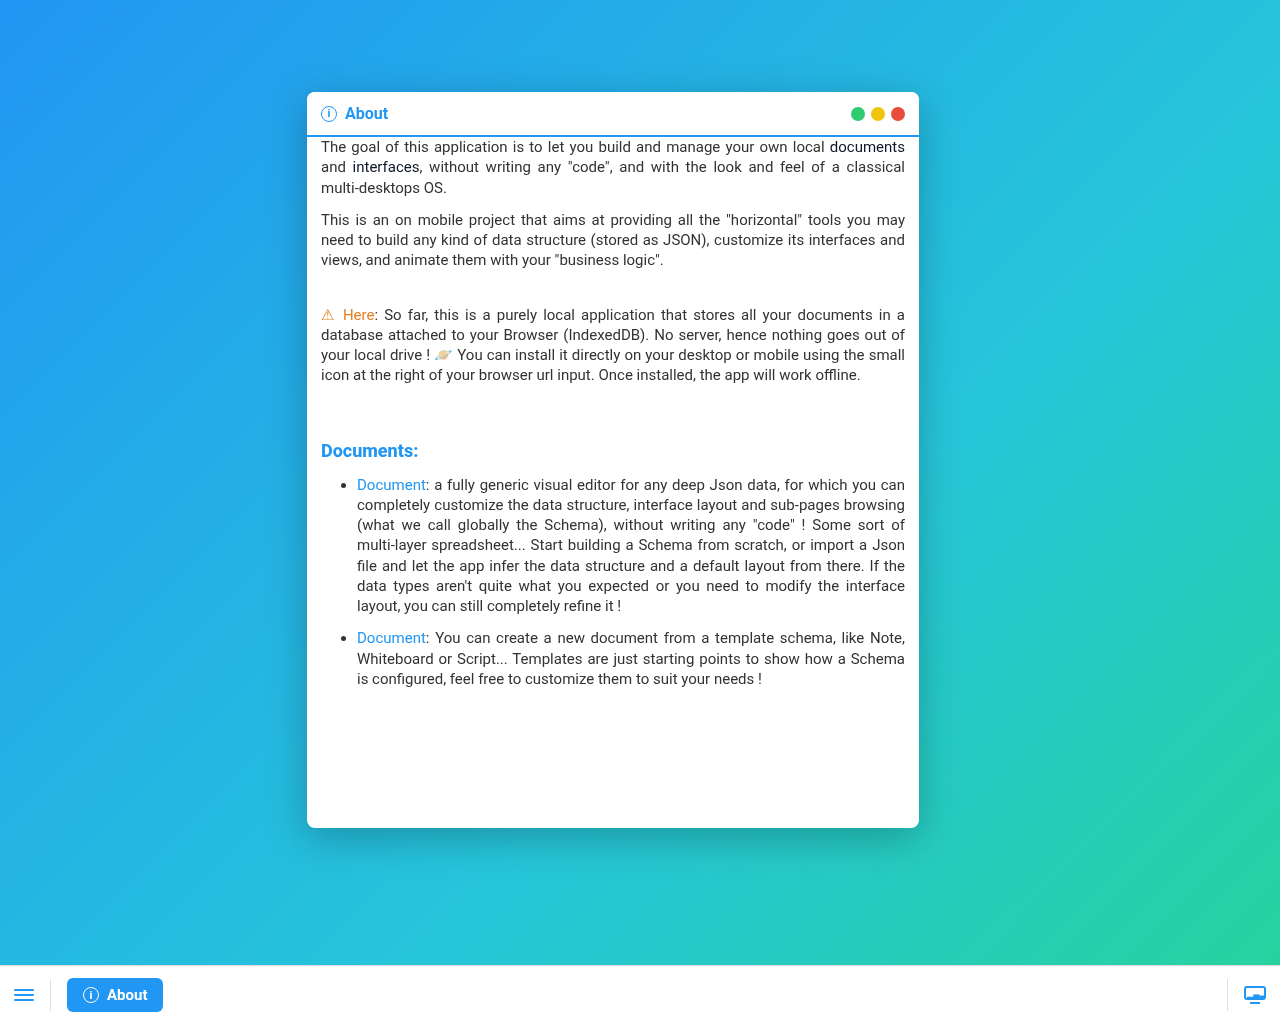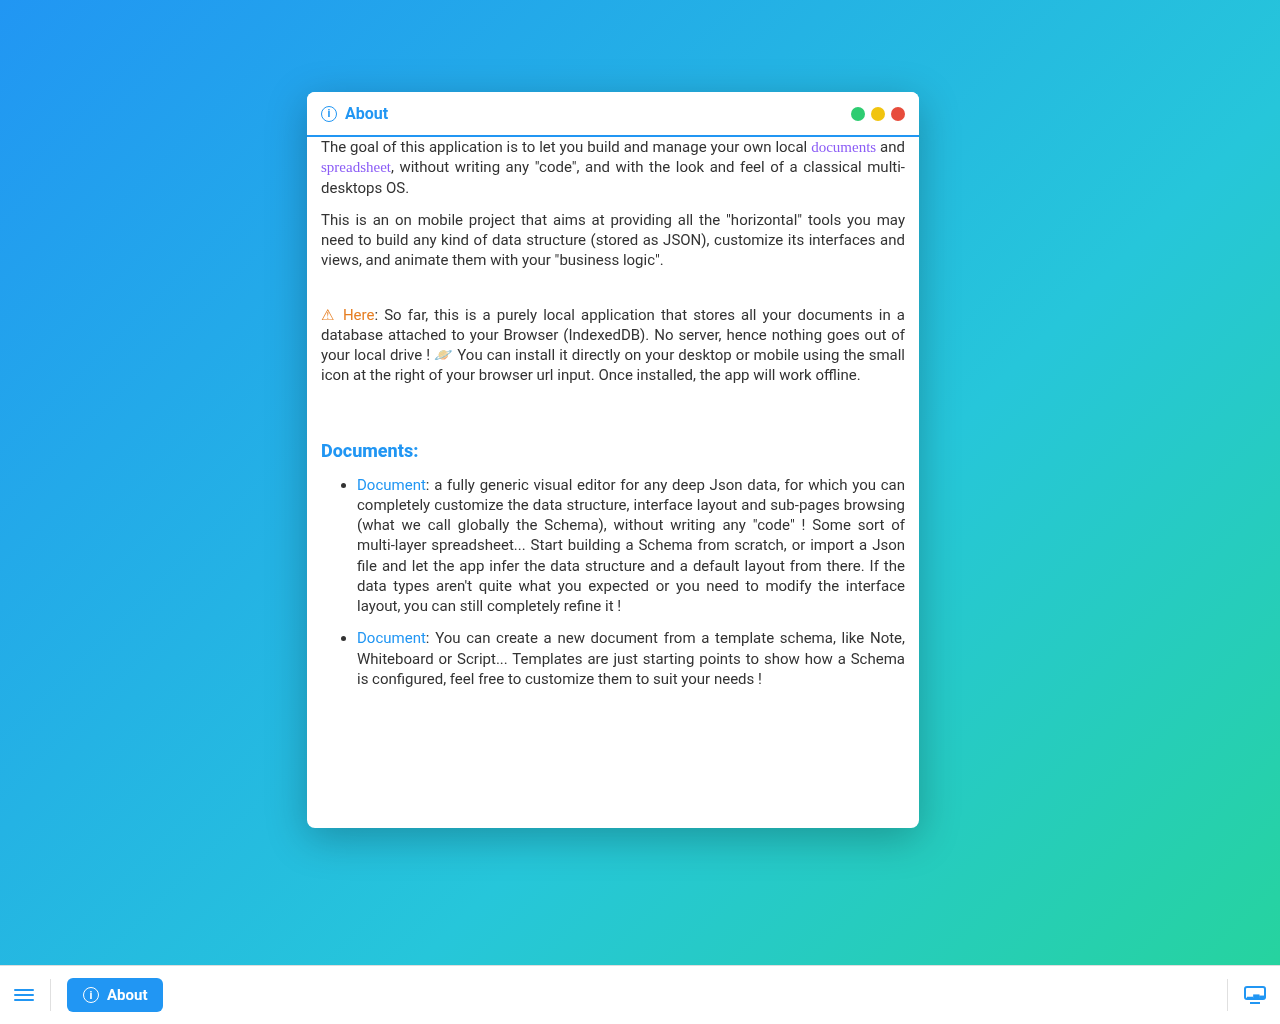--- a/index.html
+++ b/index.html
@@ -75,23 +75,22 @@
     color: #333;
     font-size: 15px;
     line-height: 1.35;
     margin-bottom: 12px;
     text-align: justify;
   }
   .note-warn {
     color: #e67e22;
   }
   a.doc-link, span.doc-link {
-    color: #8b5cf6;
+    color: #0f172a;
     text-decoration: none;
-    font-family: Liberation Serif, serif;
   }
 
   h2.section-title {
     color: #2196f3;
     font-size: 18px;
     font-weight: 800;
     margin-top: 20px;
     margin-bottom: 14px;
   }
 
@@ -200,21 +199,21 @@
       <div class="win-dot dot-yellow"></div>
       <div class="win-dot dot-red"></div>
     </div>
   </div>
 
   <div class="win-body">
     <div class="content">
 
 
       <p class="body-text">
-        <span>The goal of this application is to let you build and manage your own local </span><span class="doc-link">documents</span><span> and </span><span class="doc-link">spreadsheet</span><span>, without writing any "code", and with the look and feel of a classical multi-desktops OS.</span>
+        <span>The goal of this application is to let you build and manage your own local </span><span class="doc-link">documents</span><span> and </span><span class="doc-link">interfaces</span><span>, without writing any "code", and with the look and feel of a classical multi-desktops OS.</span>
       </p>
 
       <p class="body-text">This is an on mobile project that aims at providing all the "horizontal" tools you may need to build any kind of data structure (stored as JSON), customize its interfaces and views, and animate them with your "business logic".</p>
 
       <div class="spacer"></div>
 
       <p class="body-text">
         <span class="note-warn">⚠</span>
         <span class="note-warn">Here</span><span>: So far, this is a purely local application that stores all your documents in a database attached to your Browser (IndexedDB). No server, hence nothing goes out of your local drive ! 🪐 You can install it directly on your desktop or mobile using the small icon at the right of your browser url input. Once installed, the app will work offline.</span>
       </p>

